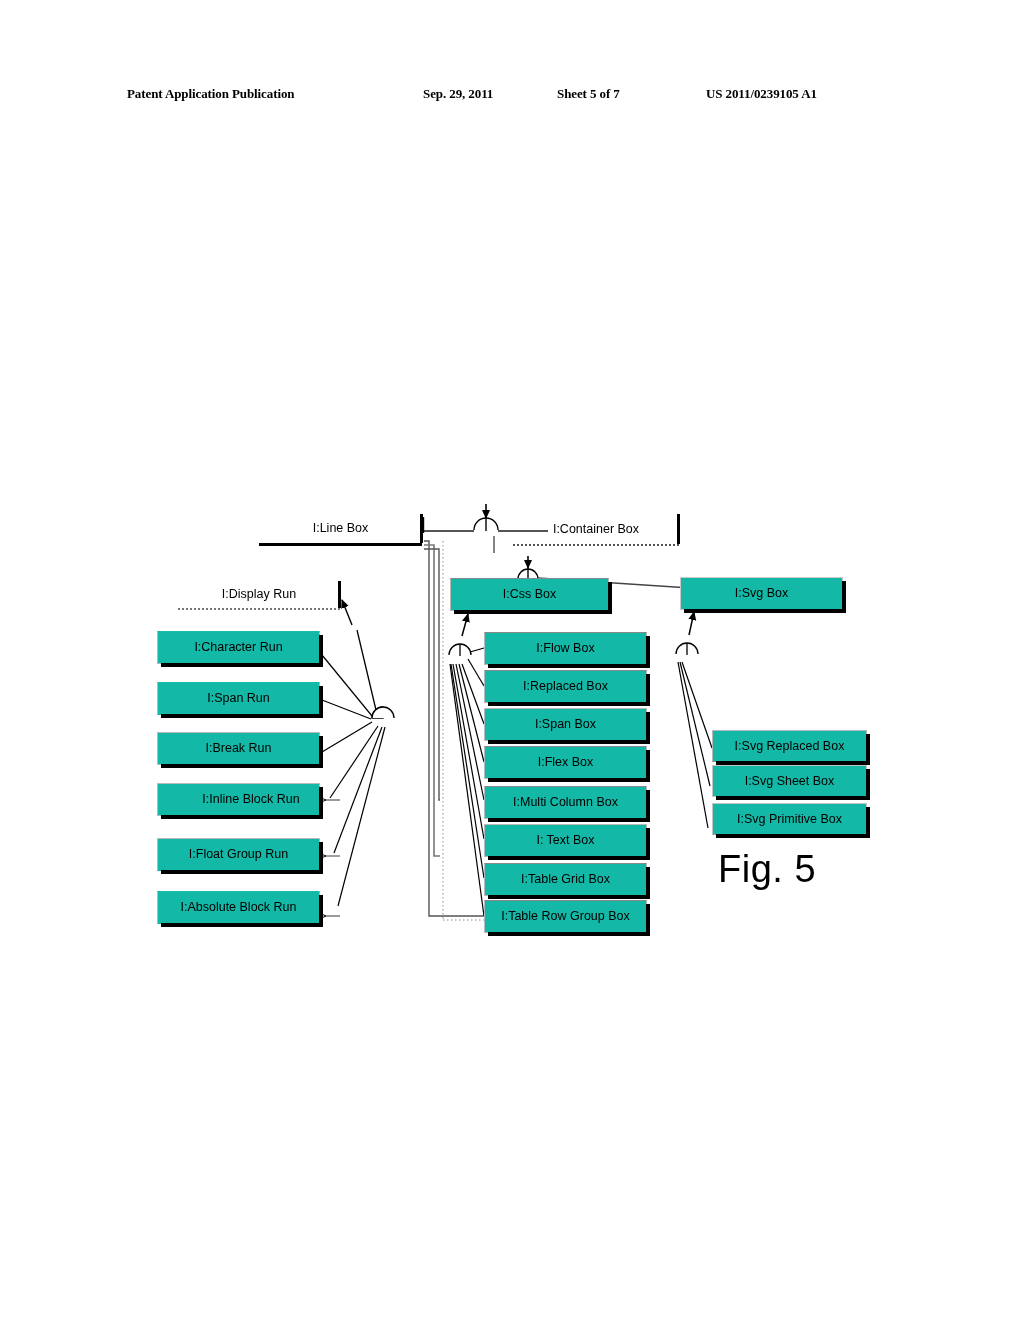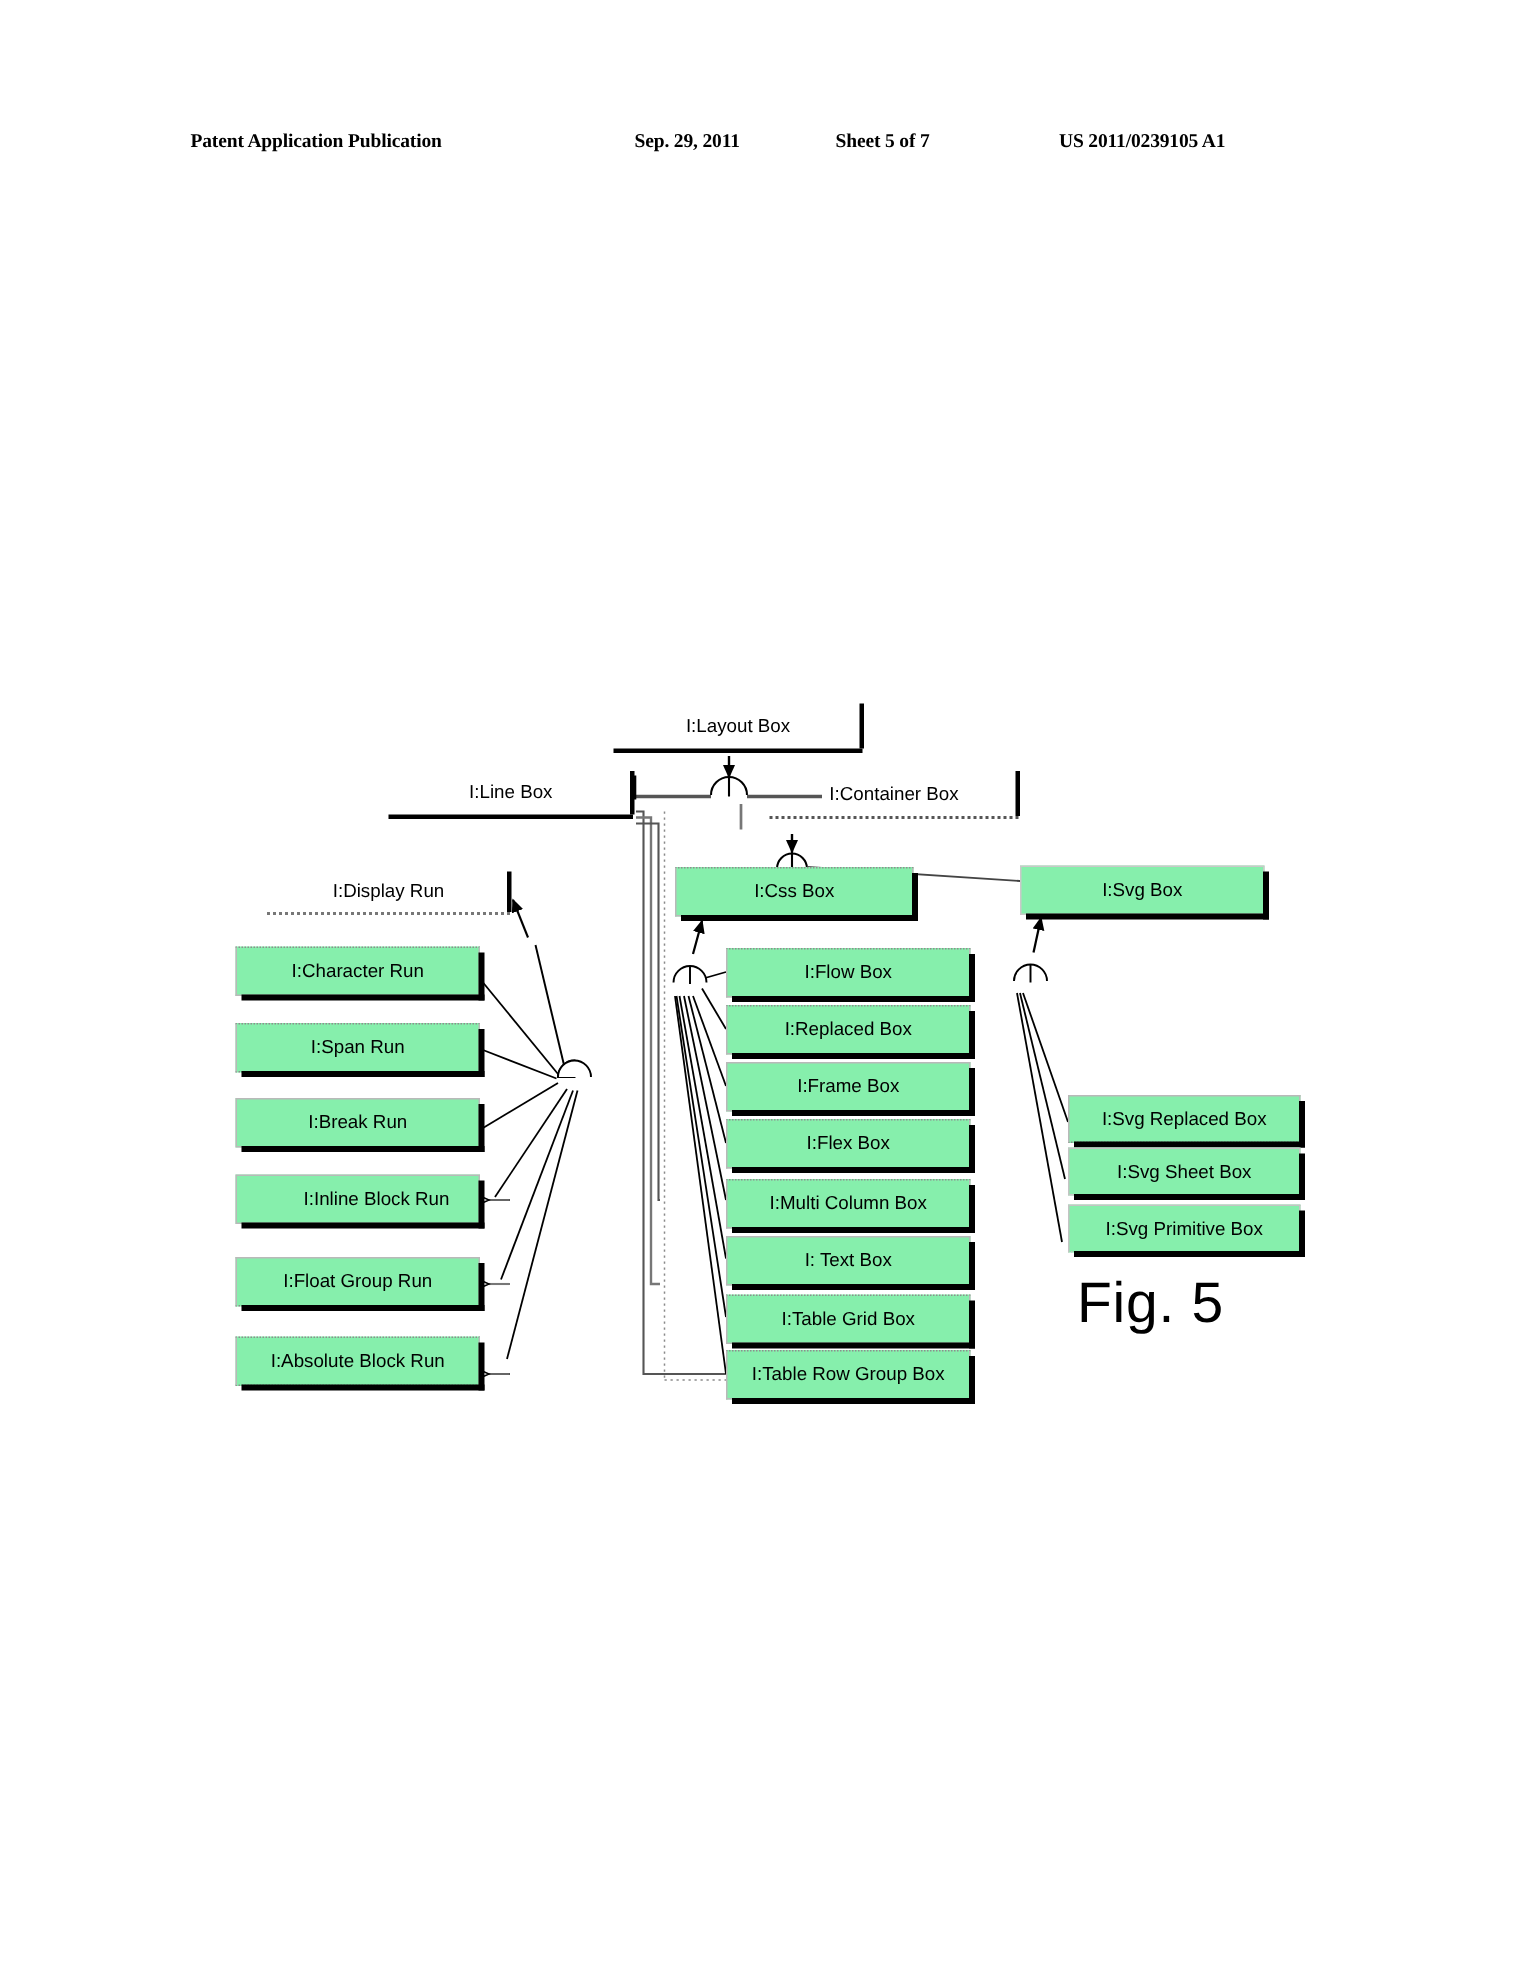--- a/index.html
+++ b/index.html
@@ -48,21 +48,21 @@
     top: 0;
     width: 1024px;
     height: 1320px;
     pointer-events: none;
   }
 
   
   .uml-box {
     position: absolute;
     box-sizing: border-box;
-    background: #86efac;
+    background: #14b8a6;
     border: 1px solid #b9b9b9;
     display: flex;
     align-items: center;
     justify-content: center;
     font-size: 12.5px;
     line-height: 1;
     color: #000;
     white-space: nowrap;
     z-index: 5;
   }
@@ -193,23 +193,20 @@
     <line x1="450" y1="664" x2="484" y2="916" stroke="#000" stroke-width="1.2"></line>
 
     <line x1="689" y1="635" x2="694" y2="612" stroke="#000" stroke-width="1.5" marker-end="url(#genArrow)"></line>
     <path d="M676,654 A11,11 0 0 1 698,654" fill="#fff" stroke="#000" stroke-width="1.3"></path>
     <line x1="687" y1="643" x2="687" y2="655" stroke="#000" stroke-width="1.3"></line>
     <line x1="682" y1="662" x2="712" y2="748" stroke="#000" stroke-width="1.2"></line>
     <line x1="680" y1="662" x2="710" y2="786" stroke="#000" stroke-width="1.2"></line>
     <line x1="678" y1="662" x2="708" y2="828" stroke="#000" stroke-width="1.2"></line>
   </svg>
 
-  <div class="uml-open" style="left:409px; top:469px; width:166px; height:33px;">
-    <span>I:Layout Box</span>
-  </div>
 
   <div class="uml-open" style="left:259px; top:514px; width:163px; height:32px;">
     <span>I:Line Box</span>
   </div>
 
   <div class="uml-open" style="left:513px; top:514px; width:166px; height:32px; border-bottom:2px dotted #555;">
     <span>I:Container Box</span>
   </div>
 
   <div class="uml-open hairline-bot" style="left:178px; top:581px; width:162px; height:29px;">
@@ -243,21 +240,21 @@
     <span>I:Absolute Block Run</span>
   </div>
 
   <div class="uml-box dotted-top" style="left:484px; top:632px; width:163px; height:33px;">
     <span>I:Flow Box</span>
   </div>
   <div class="uml-box dotted-top" style="left:484px; top:670px; width:163px; height:33px;">
     <span>I:Replaced Box</span>
   </div>
   <div class="uml-box" style="left:484px; top:708px; width:163px; height:33px;">
-    <span>I:Frame Box</span>
+    <span>I:Span Box</span>
   </div>
   <div class="uml-box dotted-top" style="left:484px; top:746px; width:163px; height:33px;">
     <span>I:Flex Box</span>
   </div>
   <div class="uml-box dotted-top" style="left:484px; top:786px; width:163px; height:33px;">
     <span>I:Multi Column Box</span>
   </div>
   <div class="uml-box" style="left:484px; top:824px; width:163px; height:33px;">
     <span>I: Text Box</span>
   </div>

